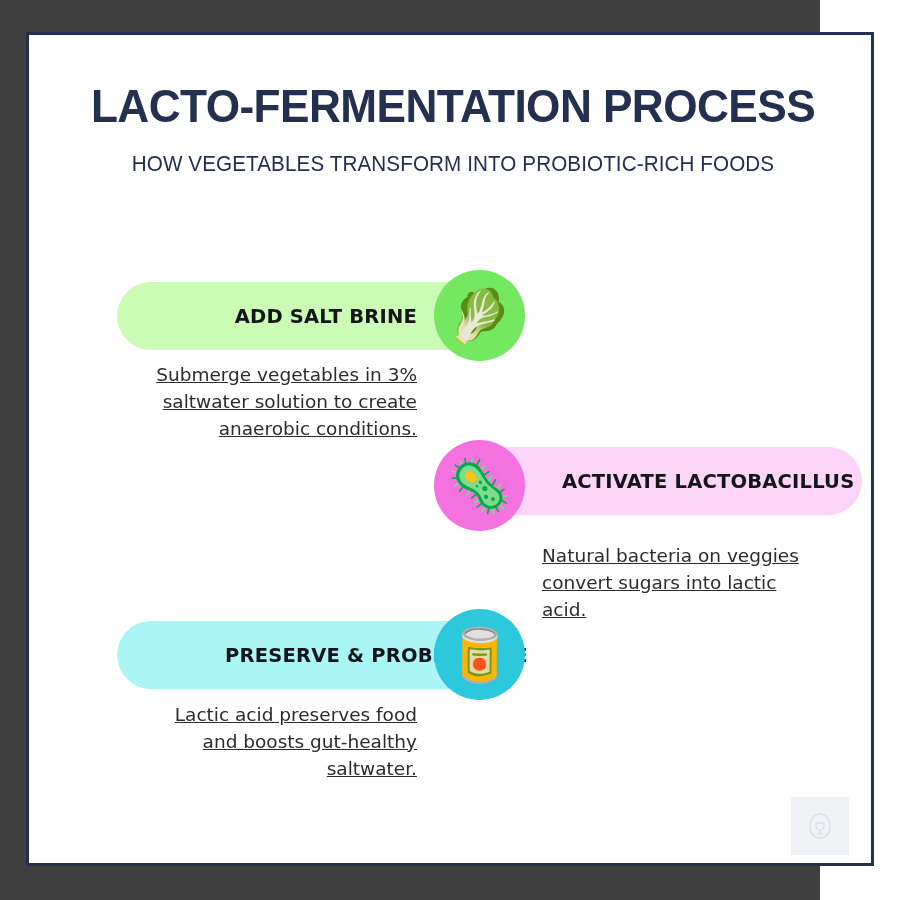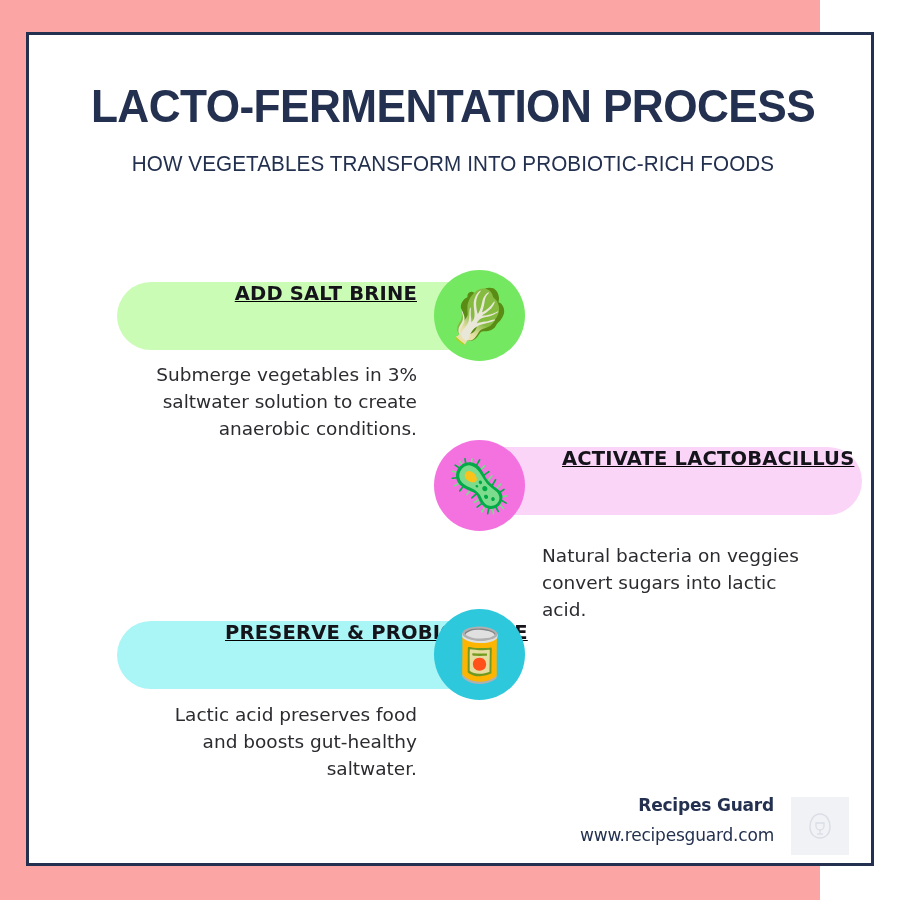--- a/index.html
+++ b/index.html
@@ -11,21 +11,21 @@
     width: 900px;
     height: 900px;
     font-family: "DejaVu Sans", sans-serif;
     overflow: hidden;
   }
 
   #canvas {
     position: relative;
     width: 820px;
     height: 900px;
-    background: #fca5a5;
+    background: #404040;
   }
 
   
   #frame {
     position: absolute;
     left: 26px;
     top: 32px;
     width: 848px;
     height: 834px;
     border: 3px solid #23304f;
@@ -64,22 +64,22 @@
 
   
   .step {
     position: absolute;
   }
   .pill {
     position: absolute;
     height: 68px;
     border-radius: 34px;
     display: flex;
+    align-items: center;
     box-sizing: border-box;
-    text-decoration: underline;
   }
   .pill-label {
     font-family: "DejaVu Sans", sans-serif;
     font-size: 19.5px;
     font-weight: bold;
     color: #14141a;
     letter-spacing: 0.2px;
     white-space: nowrap;
   }
   .pill.align-right {
@@ -107,20 +107,21 @@
     display: block;
   }
 
   .desc {
     position: absolute;
     font-family: "DejaVu Sans", sans-serif;
     font-size: 18.5px;
     color: #2b2b30;
     line-height: 1.45;
     white-space: pre-line;
+    text-decoration: underline;
   }
   .desc.right { text-align: right; }
   .desc.left  { text-align: left;  }
 
   
   #step1-pill   { left: 88px;  top: 247px; width: 378px; }
   #step1-circle { left: 405px; top: 235px; background: #74e860; }
   #step1-desc   { left: 88px;  top: 327px; width: 300px; }
 
   
@@ -218,24 +219,20 @@
       </div>
       <div id="step3-circle" class="circle" style="background: rgb(46, 200, 221);">
         <span class="emoji">🥫</span>
       </div>
       <div id="step3-desc" class="desc right">Lactic acid preserves food
 and boosts gut-healthy
 saltwater.</div>
     </div>
 
     <div id="footer">
-      <div id="footer-text">
-        <div id="brand-name" style="color: rgb(35, 48, 79);">Recipes Guard</div>
-        <div id="brand-url" style="color: rgb(35, 48, 79);">www.recipesguard.com</div>
-      </div>
       <div id="brand-logo" style="background: rgb(241, 242, 246);">
         <svg width="24" height="28" viewBox="0 0 24 28" aria-hidden="true">
           <path d="M12 2 C5 2 2 9 2 15 C2 22 6.5 26 12 26 C17.5 26 22 22 22 15 C22 9 19 2 12 2 Z" fill="none" stroke="#c9cdd8" stroke-width="1.4"></path>
           <path d="M8 11 h8 v3 a4 4 0 0 1 -8 0 z" fill="none" stroke="#c9cdd8" stroke-width="1.3"></path>
           <line x1="12" y1="18" x2="12" y2="22" stroke="#c9cdd8" stroke-width="1.3"></line>
           <line x1="9" y1="22" x2="15" y2="22" stroke="#c9cdd8" stroke-width="1.3"></line>
         </svg>
       </div>
     </div>
 

